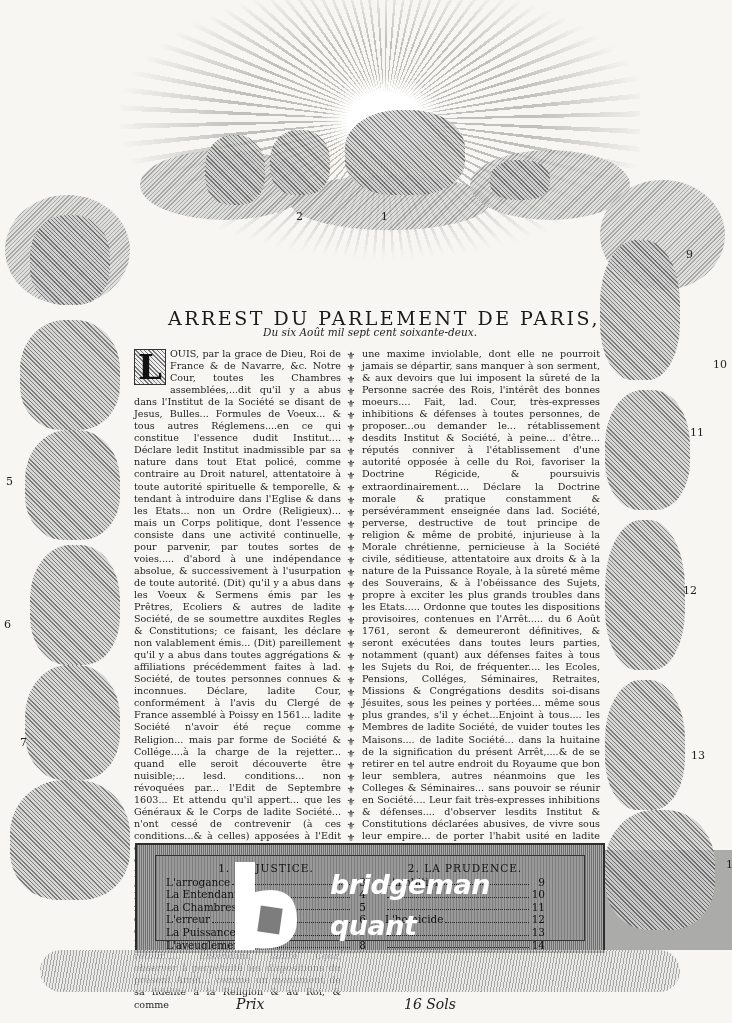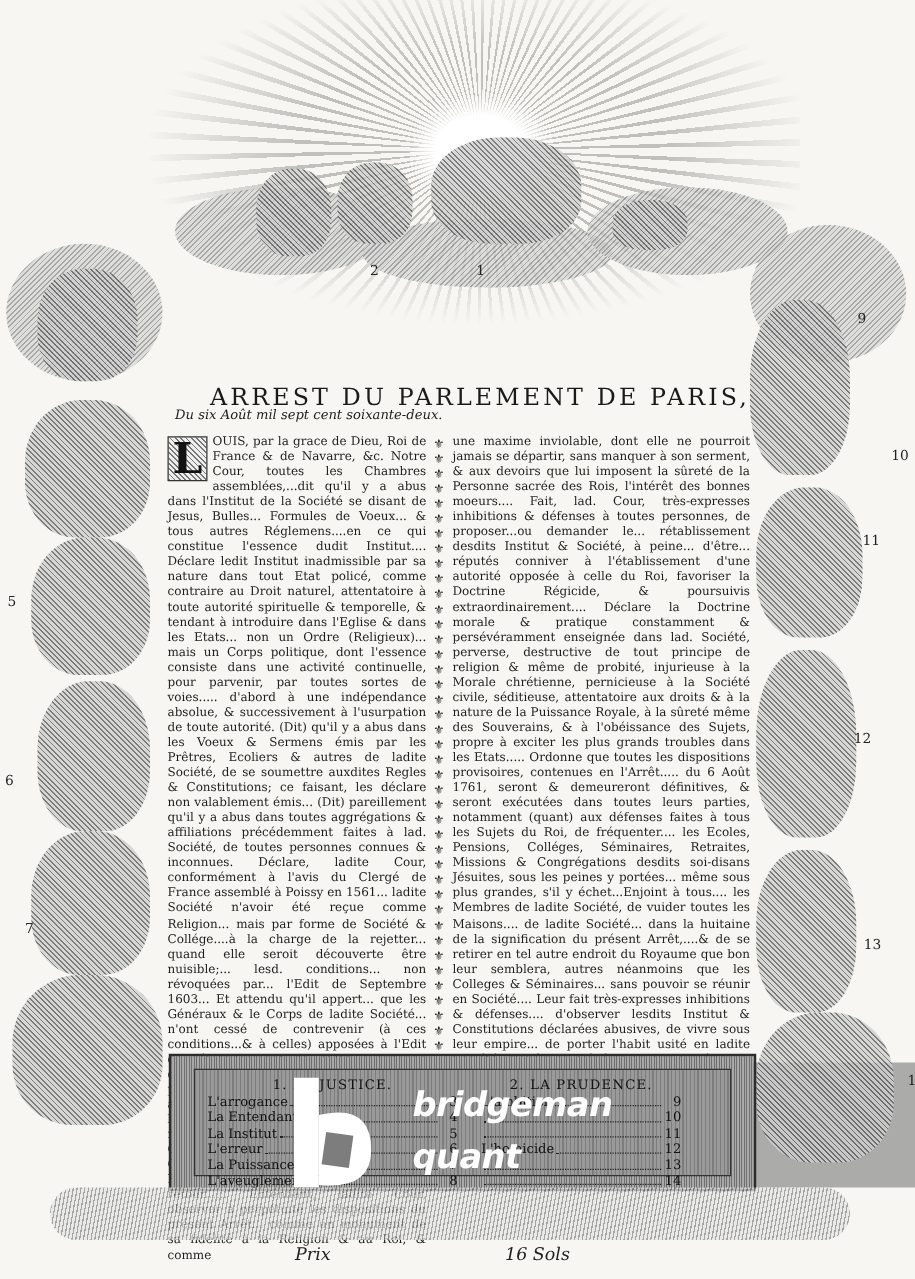--- a/index.html
+++ b/index.html
@@ -33,21 +33,21 @@
   .fig-num {
     position: absolute; font-size: 11px; color: #222;
   }
   .title {
     position: absolute; left: 140px; top: 294px; width: 460px;
     text-align: right; font-size: 19px; letter-spacing: 2.5px;
     font-weight: normal; color: #1a1a1a;
   }
   .subtitle {
     position: absolute; left: 140px; top: 326px; width: 460px;
-    font-size: 10.5px; font-style: italic;
+    text-align: center; font-size: 10.5px; font-style: italic;
   }
   .col {
     position: absolute; top: 348px; font-size: 9.6px; line-height: 12.05px;
     text-align: justify; hyphens: none;
   }
   .col-left { left: 134px; width: 207px; }
   .col-right { left: 362px; width: 238px; }
   .drop-cap {
     float: left; width: 30px; height: 34px; margin: 1px 4px 0 0;
     font-size: 34px; line-height: 34px; text-align: center;
@@ -208,21 +208,21 @@
             <span class="lbl">L'arrogance</span>
             <span class="dots"></span>
             <span class="num">3</span>
           </div>
           <div class="legend-row">
             <span class="lbl">La Entendant</span>
             <span class="dots"></span>
             <span class="num">4</span>
           </div>
           <div class="legend-row">
-            <span class="lbl">La Institut</span>
+            <span class="lbl">La Chambres</span>
             <span class="dots"></span>
             <span class="num">5</span>
           </div>
           <div class="legend-row">
             <span class="lbl">L'erreur</span>
             <span class="dots"></span>
             <span class="num">6</span>
           </div>
           <div class="legend-row">
             <span class="lbl">La Puissance</span>

